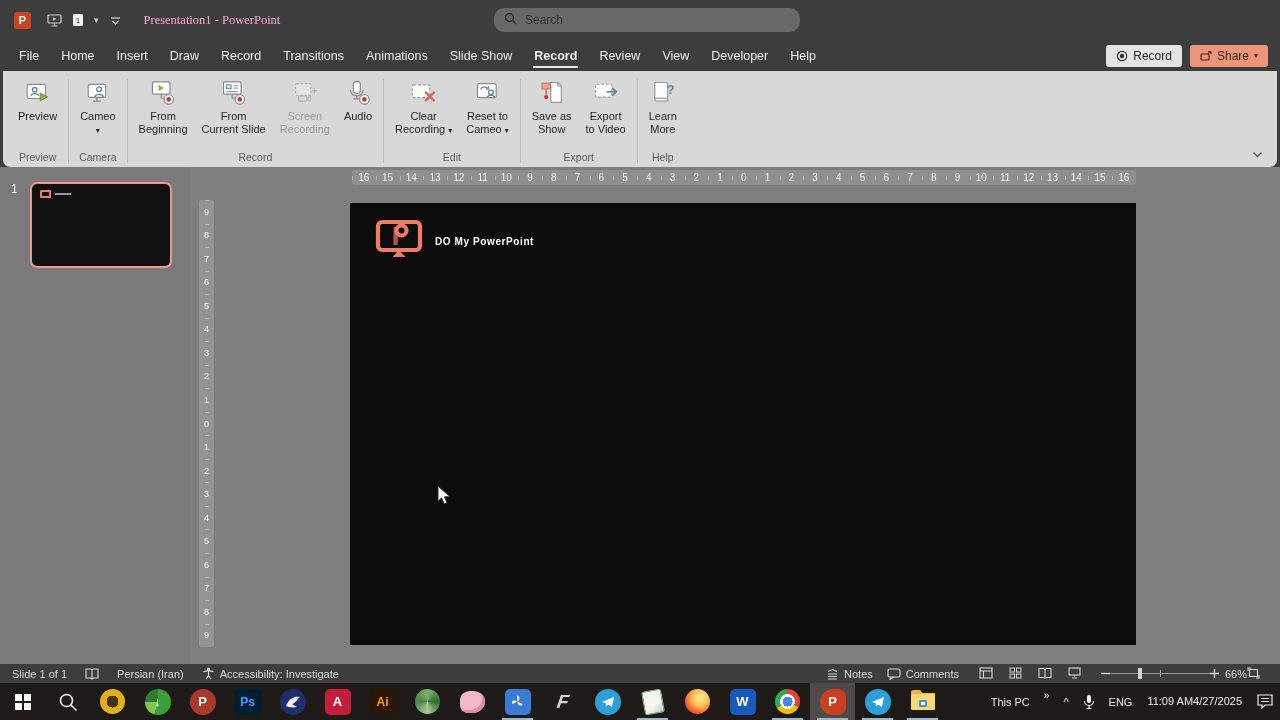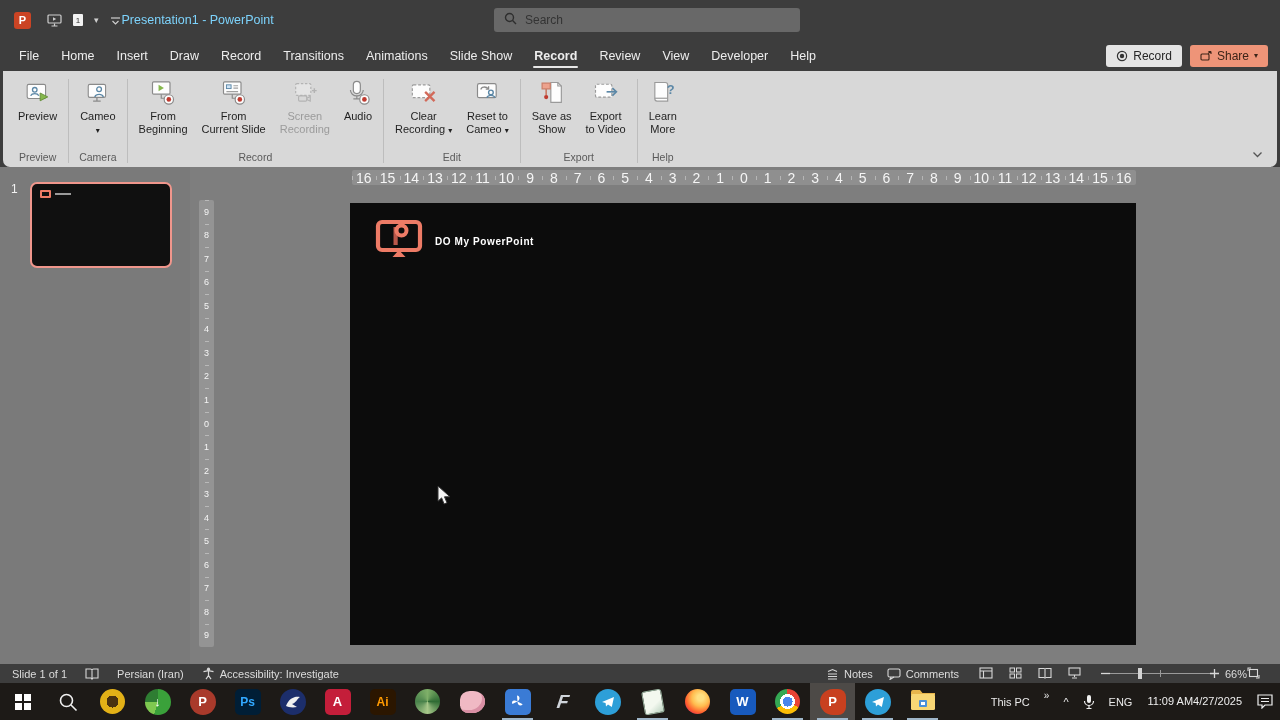--- a/index.html
+++ b/index.html
@@ -8,23 +8,23 @@
   #app { position:relative; width:1280px; height:720px; background:#3d3d3d; overflow:hidden; }
 
   
   .titlebar { position:absolute; top:0; left:0; right:0; height:40px; background:#3d3d3d;
               display:flex; align-items:center; color:#e6e6e6; }
   .ppt-logo { width:17px; height:17px; margin-left:14px; border-radius:3px; background:#cb4424;
               color:#fff; font-size:11px; font-weight:bold; display:flex; align-items:center; justify-content:center; }
   .qat { display:flex; align-items:center; gap:10px; margin-left:16px; }
   .qat svg { display:block; }
   .qat .chev { font-size:9px; color:#cfcfcf; }
-  .tb-title { font-size:12.5px; color:#7dd3fc; white-space:nowrap; }
+  .tb-title { margin-left:22px; font-size:12.5px; color:#f9a8d4; white-space:nowrap;font-family:Liberation Serif, serif; }
   .searchbox { position:absolute; left:494px; top:8px; width:306px; height:24px; background:#686868;
-               border-radius:3px; display:flex; align-items:center; padding:8px 10px; gap:8px; }
+               border-radius:10px; display:flex; align-items:center; padding:8px 10px; gap:8px; }
   .searchbox input { flex:1; border:none; outline:none; background:transparent; font-size:12px; color:#222;
                      font-family:"Liberation Sans", sans-serif; }
   .searchbox input::placeholder { color:#2e2e2e; opacity:.9; }
   .tb-right { position:absolute; right:0; top:0; height:40px; display:flex; align-items:center; }
   .avatar { width:24px; height:24px; border-radius:50%; background:#2a9d94; color:#fff; font-size:10px;
             font-weight:bold; display:flex; align-items:center; justify-content:center; margin-right:24px; }
   .wbtn { width:44px; height:40px; display:flex; align-items:center; justify-content:center; color:#dcdcdc; }
   .wbtn svg { display:block; }
 
   
@@ -62,21 +62,21 @@
   .thumb-panel { width:190px; background:#7a7a7a; position:relative; flex:none; }
   .slide-num { position:absolute; left:11px; top:15px; font-size:12px; color:#f2f2f2; }
   .thumb { position:absolute; left:30px; top:15px; width:142px; height:86px; background:#101010;
            border:2px solid #f0968c; border-radius:7px; }
   .thumb-logo { position:absolute; left:8px; top:6px; width:11px; height:8px; border:2px solid #ed7b66; border-radius:1px; }
   .thumb-bar { position:absolute; left:23px; top:9px; width:16px; height:2px; background:#9a9a9a; }
   .canvas { flex:1; position:relative; background:#7e7e7e; }
   .hruler { position:absolute; left:162px; top:3px; width:784px; height:15px; background:#8f8f8f;
             display:flex; border-radius:2px; }
   .hr-cell { flex:1; position:relative; display:flex; align-items:center; justify-content:center;
-             font-size:14px; color:#f5f5f5; }
+             font-size:10px; color:#f5f5f5; }
   .hr-cell::before { content:''; position:absolute; left:0; top:6px; width:1px; height:4px; background:rgba(255,255,255,.35); }
   .vruler { position:absolute; left:9px; top:33px; width:15px; height:447px; background:#949494;
             display:flex; flex-direction:column; border-radius:2px; }
   .vr-cell { flex:1; position:relative; display:flex; align-items:center; justify-content:center;
              font-size:9px; color:#f5f5f5; }
   .vr-cell::before { content:''; position:absolute; top:0; left:6px; height:1px; width:4px; background:rgba(255,255,255,.35); }
   .slide { position:absolute; left:160px; top:36px; width:786px; height:442px; background:#0c0c0c; }
   .brand { position:absolute; left:25px; top:12px; display:flex; align-items:center; gap:12px; }
   .brand-text { color:#fff; font-size:10px; font-weight:bold; letter-spacing:.6px; }
   .cursor { position:absolute; left:247px; top:318px; z-index:5; }

